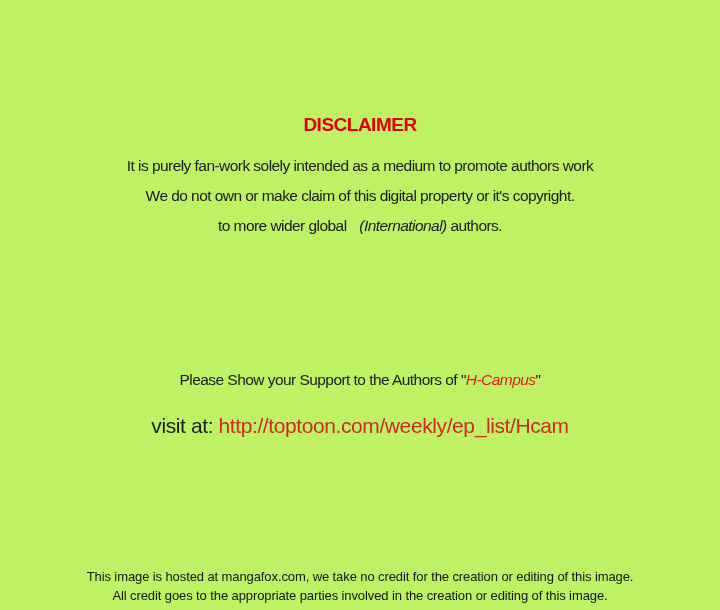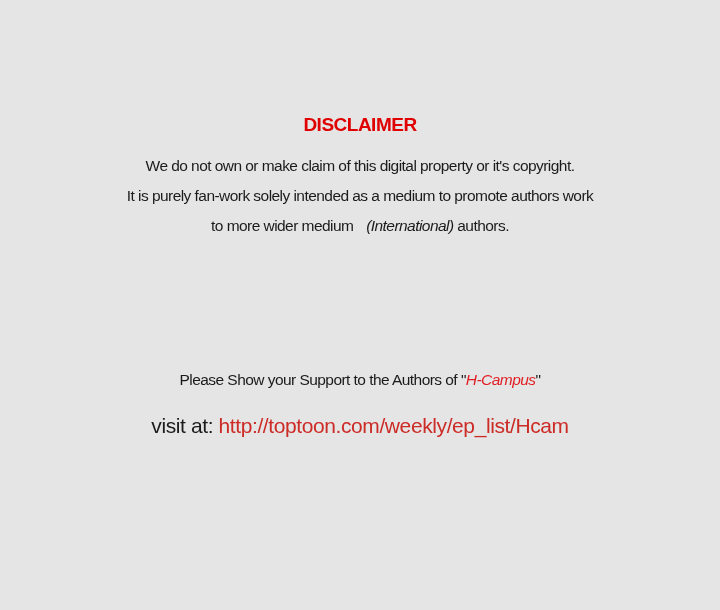--- a/index.html
+++ b/index.html
@@ -4,21 +4,21 @@
 <style>
   html, body {
     margin: 0;
     padding: 0;
     background: #ffffff;
   }
   .page {
     position: relative;
     width: 720px;
     height: 610px;
-    background: #e5e5e5;
+    background: #bef264;
     overflow: hidden;
     font-family: "Liberation Sans", sans-serif;
     color: #1b1b1b;
   }
   .centered {
     position: absolute;
     left: 0;
     width: 720px;
     text-align: center;
   }
@@ -67,25 +67,29 @@
   em { font-style: italic; margin-left: 9px; }
 </style>
 </head>
 <body>
 
 <div class="page">
 
   <div class="centered title">DISCLAIMER</div>
 
   <div class="centered body-block">
+    <div>It is purely fan-work solely intended as a medium to promote authors work</div>
     <div>We do not own or make claim of this digital property or it's copyright.</div>
-    <div>It is purely fan-work solely intended as a medium to promote authors work</div>
-    <div><span>to more wider medium </span><em>(International)</em><span> authors.</span></div>
+    <div><span>to more wider global </span><em>(International)</em><span> authors.</span></div>
   </div>
 
   <div class="centered support-block">
     <div><span>Please Show your Support to the Authors of "</span><span class="series-title">H-Campus</span><span>"</span></div>
   </div>
 
   <div class="centered visit-line"><span>visit at: </span><span class="visit-url">http://toptoon.com/weekly/ep_list/Hcam</span></div>
 
+  <div class="centered footer-block">
+    <div>This image is hosted at mangafox.com, we take no credit for the creation or editing of this image.</div>
+    <div>All credit goes to the appropriate parties involved in the creation or editing of this image.</div>
+  </div>
 
 </div>
 
 </body></html>

